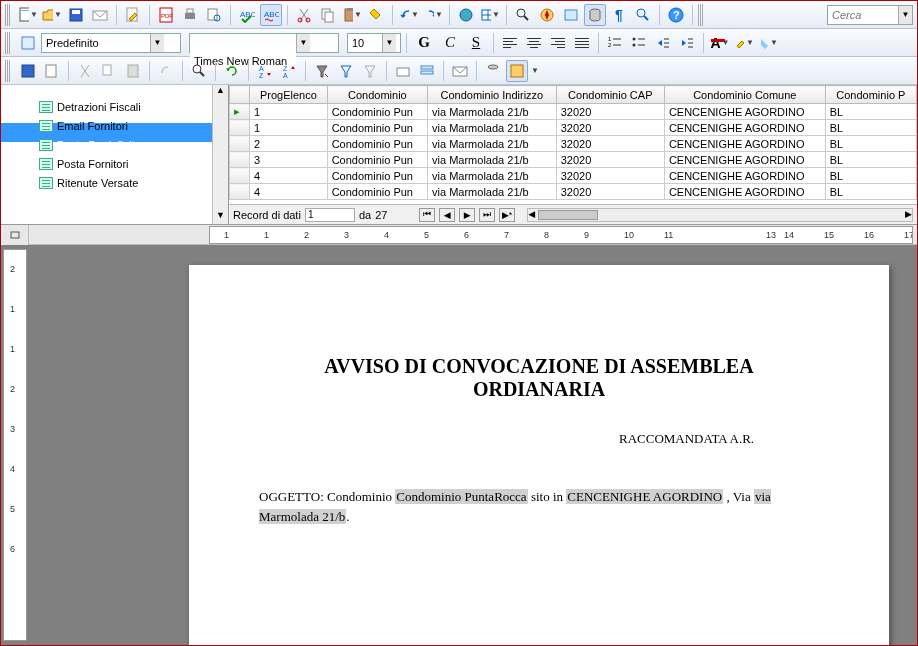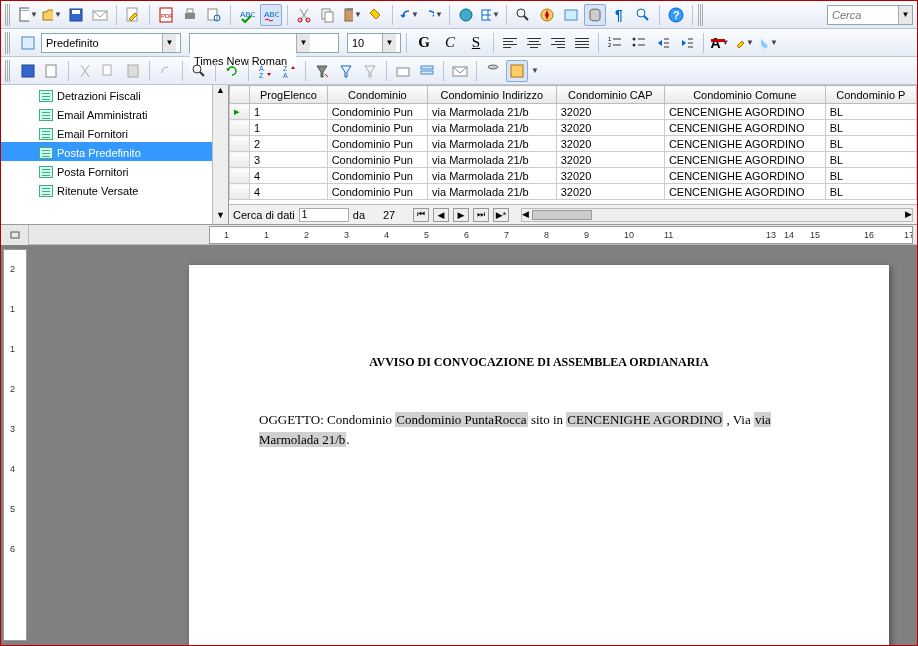--- a/index.html
+++ b/index.html
@@ -11,21 +11,21 @@
 .grip { width: 6px; height: 22px; background: repeating-linear-gradient(90deg,#aaa 0,#aaa 1px,transparent 1px,transparent 2px); margin-right: 4px; cursor: move; }
 .combo { display: flex; align-items: center; border: 1px solid #8aa; background: #fff; height: 20px; font-size: 11px; }
 .combo input { border: none; outline: none; padding: 0 4px; height: 18px; font-size: 11px; }
 .combo .arr { width: 14px; text-align: center; background: #e8e8e8; border-left: 1px solid #aaa; height: 18px; line-height: 18px; font-size: 8px; }
 .fmt-btn { width: 24px; height: 22px; display: inline-flex; align-items: center; justify-content: center; font-family: "Times New Roman", serif; font-size: 15px; font-style: italic; cursor: pointer; border: 1px solid transparent; }
 .fmt-btn.bold { font-weight: bold; font-style: normal; }
 .align-lines { display: inline-block; width: 14px; }
 .align-lines span { display: block; height: 1px; background: #333; margin: 2px 0; }
 .split { display: flex; height: 140px; border-bottom: 1px solid #999; }
 .side-tree { width: 228px; border-right: 1px solid #999; overflow: auto; background: #fff; position: relative; }
-.tree-item { display: flex; align-items: flex-end; padding: 2px 4px 2px 38px; height: 19px; cursor: pointer; }
+.tree-item { display: flex; align-items: flex-start; padding: 16px 4px 2px 38px; height: 19px; cursor: pointer; }
 .tree-item.sel { background: #3399ff; color: #fff; }
 .tree-icon { width: 14px; height: 12px; border: 1px solid #4a8; background: #cfe; margin-right: 4px; display: inline-block; position: relative; }
 .tree-icon::before { content: ""; position: absolute; left: 2px; top: 2px; right: 2px; height: 1px; background: #4a8; box-shadow: 0 3px 0 #4a8, 0 6px 0 #4a8; }
 .data-pane { flex: 1; display: flex; flex-direction: column; overflow: hidden; }
 .grid-wrap { flex: 1; overflow: hidden; }
 table.grid { border-collapse: collapse; font-size: 11px; width: 100%; }
 table.grid th { background: linear-gradient(#fdfdfd,#e8e8e8); border: 1px solid #bbb; padding: 2px 6px; font-weight: normal; text-align: center; height: 18px; }
 table.grid td { border: 1px solid #ccc; padding: 1px 4px; height: 16px; white-space: nowrap; overflow: hidden; }
 .row-hdr { width: 20px; background: linear-gradient(#fdfdfd,#e8e8e8); border: 1px solid #bbb; }
 .nav-bar { height: 20px; display: flex; align-items: center; background: #f0f0f0; border-top: 1px solid #bbb; font-size: 11px; padding: 0 4px; gap: 4px; }
@@ -35,21 +35,21 @@
 .hscroll .thumb { position: absolute; left: 10px; top: 1px; width: 60px; height: 10px; background: #ccc; border: 1px solid #999; }
 .ruler-row { height: 20px; background: #e8e8e8; display: flex; align-items: center; border-bottom: 1px solid #bbb; position: relative; }
 .ruler-row .corner { width: 28px; height: 20px; background: #e8e8e8; border-right: 1px solid #bbb; display: flex; align-items: center; justify-content: center; }
 .hruler { flex: 1; height: 18px; background: #fff; border: 1px solid #999; margin: 0 4px 0 180px; position: relative; font-size: 9px; overflow: hidden; }
 .hruler .tick { position: absolute; top: 3px; color: #333; }
 .doc-area { position: absolute; left: 0; right: 0; top: 244px; bottom: 0; background: #808080; display: flex; }
 .vruler { width: 24px; background: #fff; border: 1px solid #999; margin: 4px 2px; position: relative; font-size: 9px; }
 .vruler .vtick { position: absolute; left: 6px; color: #333; }
 .page-scroll { flex: 1; overflow: auto; padding: 20px 0 0 160px; }
 .page { width: 700px; background: #fff; box-shadow: 2px 2px 6px rgba(0,0,0,0.4); padding: 90px 70px; min-height: 900px; }
-.doc-title { text-align: center; font-family: "Times New Roman", serif; font-size: 12px; font-weight: bold; margin-bottom: 30px; }
+.doc-title { text-align: center; font-family: "Times New Roman", serif; font-size: 20px; font-weight: bold; margin-bottom: 30px; }
 .doc-block { font-family: "Times New Roman", serif; font-size: 13px; margin-left: 360px; margin-bottom: 30px; }
 .doc-body { font-family: "Times New Roman", serif; font-size: 13px; line-height: 1.5; }
 .merge-field { background: #d0d0d0; padding: 0 1px; }
 .search-box { margin-left: auto; }
 .search-box input { width: 70px; background: #fff; font-style: italic; color: #888; }
 svg { display: block; }
 </style>
 </head>
 <body>
 
@@ -219,21 +219,21 @@
 </div>
 
 <div class="toolbar">
   <span class="grip"></span>
   <span class="tb-btn">
       <svg width="16" height="16">
         <rect x="2" y="2" width="12" height="12" fill="#def" stroke="#48c"></rect>
       </svg>
     </span>
   <div class="combo" style="width:140px">
-    <input style="width: 120px;" value="Predefinito">
+    <input style="width: 108px;" value="Predefinito">
     <span class="arr">▼</span>
   </div>
   <div class="combo" style="width:150px;margin-left:6px">
     <input style="width: 106px; margin-top: 36px;" value="Times New Roman">
     <span class="arr">▼</span>
   </div>
   <div class="combo" style="width:54px;margin-left:6px">
     <input style="width: 34px;" value="10">
     <span class="arr">▼</span>
   </div>
@@ -439,24 +439,20 @@
     </span>
   <span class="dropdown-arrow">▼</span>
 </div>
 
 <div class="split">
   <div class="side-tree">
     <div id="tree-container">
         <div class="tree-item">
           <span class="tree-icon"></span>
           <span>Detrazioni Fiscali</span>
-        </div>
-        <div class="tree-item">
-          <span class="tree-icon"></span>
-          <span>Email Amministrati</span>
         </div>
         <div class="tree-item">
           <span class="tree-icon"></span>
           <span>Email Fornitori</span>
         </div>
         <div class="tree-item sel">
           <span class="tree-icon"></span>
           <span>Posta Predefinito</span>
         </div>
         <div class="tree-item">
@@ -539,24 +535,24 @@
               <td>Condominio Pun</td>
               <td>via Marmolada 21/b</td>
               <td>32020</td>
               <td>CENCENIGHE AGORDINO</td>
               <td>BL</td>
             </tr>
           </tbody>
       </table>
     </div>
     <div class="nav-bar">
-      <span>Cerca di dati</span>
+      <span>Record di dati</span>
       <input value="1" style="">
       <span>da</span>
-      <span style="width:40px;text-align:center">27</span>
+      <span style="width:40px;text-align:left">27</span>
       <span class="nav-btn">⏮</span>
       <span class="nav-btn">◀</span>
       <span class="nav-btn">▶</span>
       <span class="nav-btn">⏭</span>
       <span class="nav-btn">▶*</span>
       <div class="hscroll">
           <span style="position:absolute;left:0;font-size:9px">◀</span>
           <div class="thumb"></div>
           <span style="position:absolute;right:0;font-size:9px">▶</span>
         </div>
@@ -579,40 +575,43 @@
       <span class="tick" style="left: 214px;">5</span>
       <span class="tick" style="left: 254px;">6</span>
       <span class="tick" style="left: 294px;">7</span>
       <span class="tick" style="left: 334px;">8</span>
       <span class="tick" style="left: 374px;">9</span>
       <span class="tick" style="left: 414px;">10</span>
       <span class="tick" style="left: 454px;">11</span>
       <span class="tick" style="left: 494px; margin-top: 27px;">12</span>
       <span class="tick" style="left: 556px;">13</span>
       <span class="tick" style="left: 574px;">14</span>
-      <span class="tick" style="left: 600px;">15</span>
+      <span class="tick" style="left: 614px;">15</span>
       <span class="tick" style="left: 654px;">16</span>
       <span class="tick" style="left: 694px;">17</span>
     </div>
 </div>
 
 <div class="doc-area">
   <div class="vruler" id="vruler">
       <span class="vtick" style="top: 14px;">2</span>
       <span class="vtick" style="top: 54px;">1</span>
       <span class="vtick" style="top: 94px;">1</span>
       <span class="vtick" style="top: 134px;">2</span>
       <span class="vtick" style="top: 174px;">3</span>
       <span class="vtick" style="top: 214px;">4</span>
       <span class="vtick" style="top: 254px;">5</span>
       <span class="vtick" style="top: 294px;">6</span>
     </div>
   <div class="page-scroll">
     <div class="page">
       <div class="doc-title">AVVISO DI CONVOCAZIONE DI ASSEMBLEA ORDIANARIA</div>
+      <div class="doc-block">
+        <span>RACCOMANDATA A.R.</span>
+      </div>
       <div class="doc-body" style="margin-top:40px">
         <span>OGGETTO:  Condominio</span>
         <span class="merge-field">Condominio PuntaRocca</span>
         <span>sito in</span>
         <span class="merge-field">CENCENIGHE AGORDINO</span>
         <span>, Via</span>
         <span class="merge-field">via Marmolada 21/b</span><span>.</span>
       </div>
     </div>
   </div>

